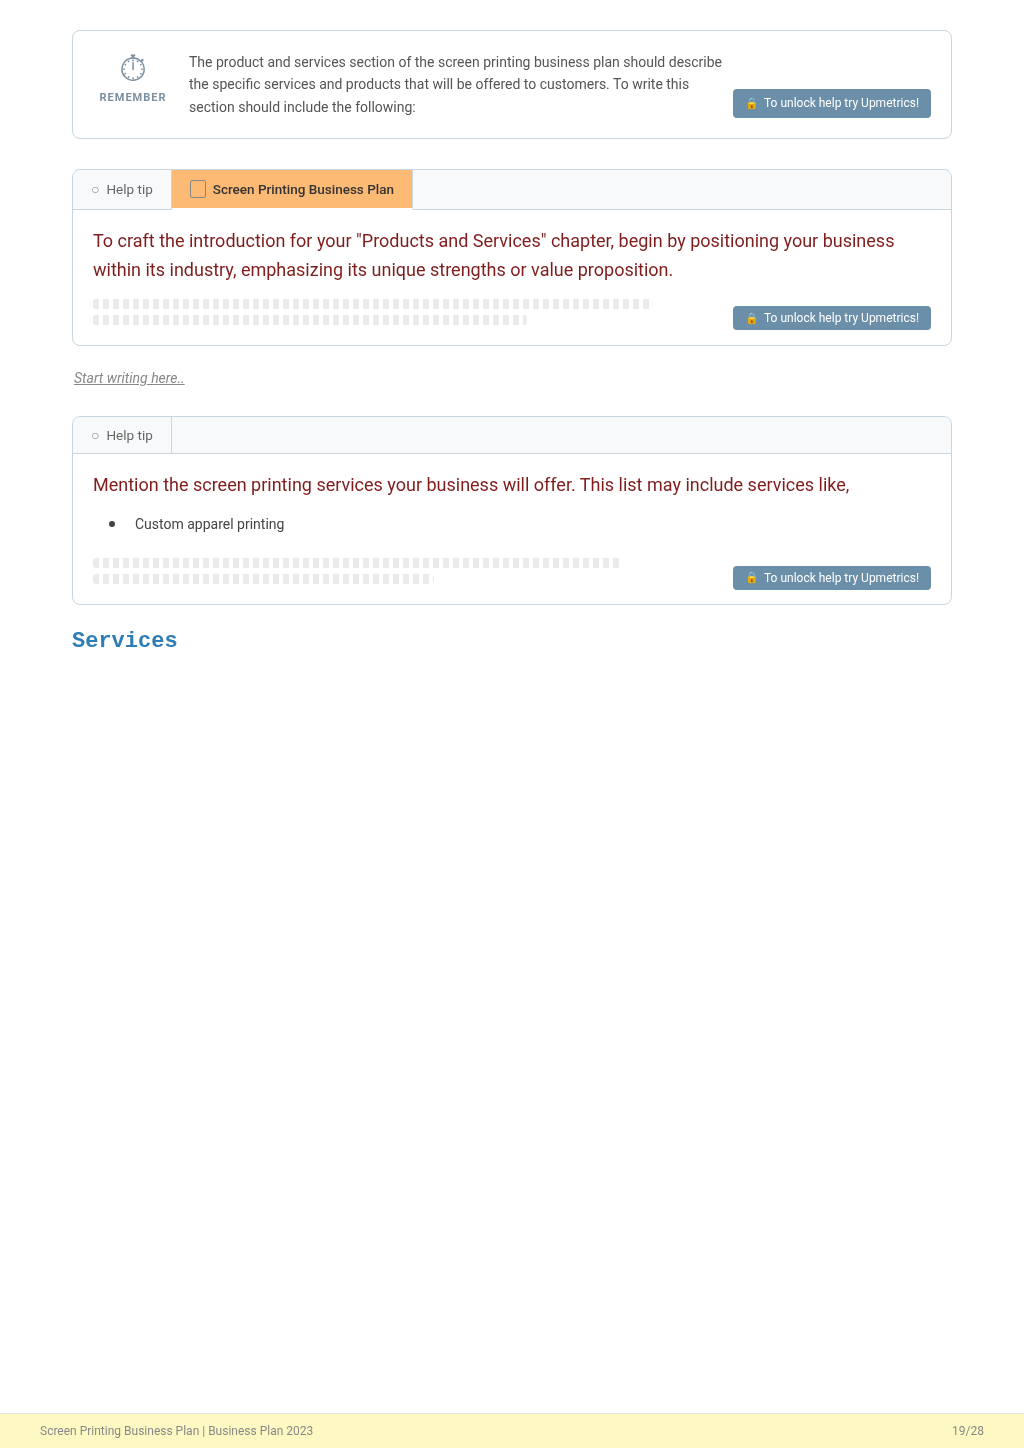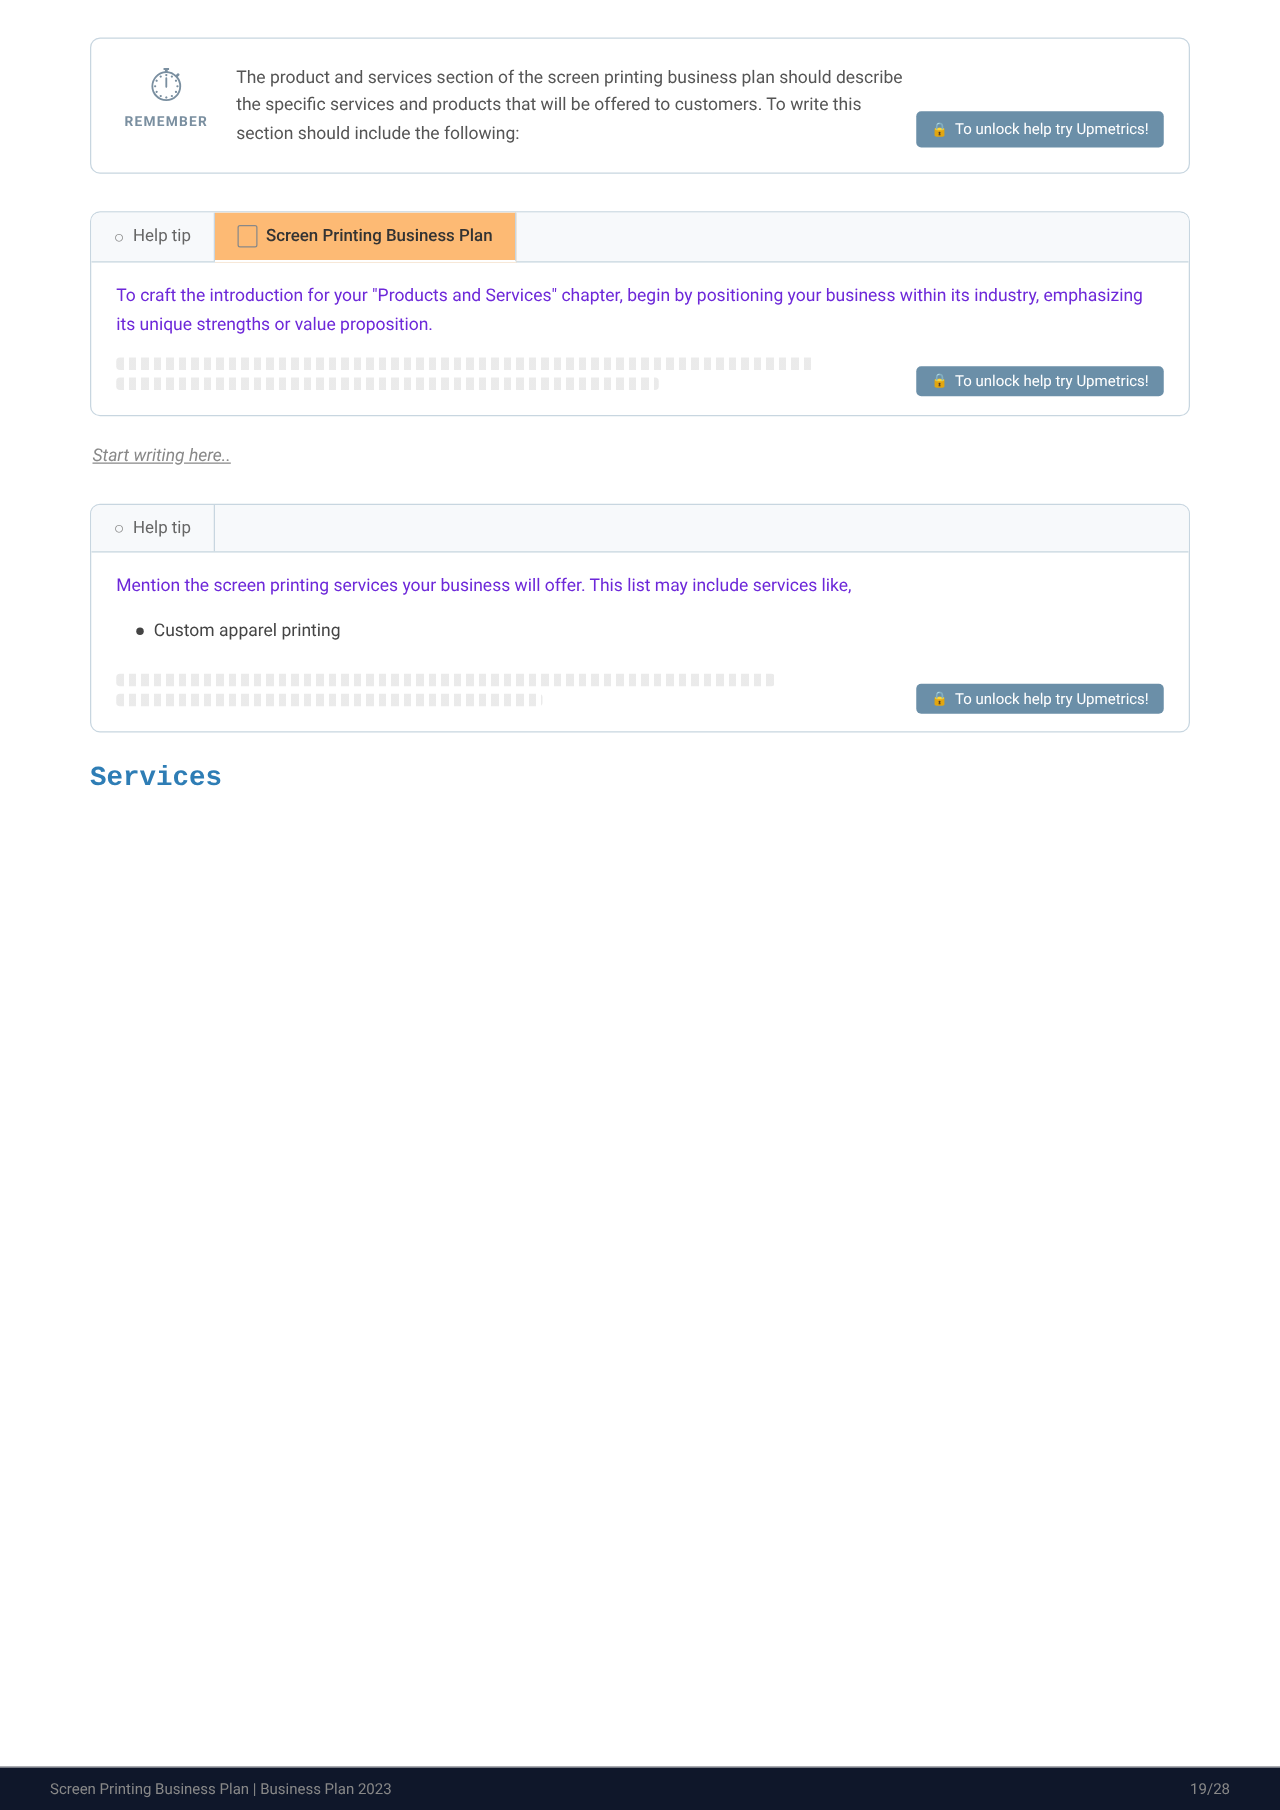--- a/index.html
+++ b/index.html
@@ -137,22 +137,22 @@
       border-radius: 2px;
       position: relative;
       display: inline-block;
     }
 
     .help-tip-body {
       padding: 16px 20px 14px 20px;
     }
 
     .help-tip-text {
-      font-size: 14px;
-      color: #6d28d9;
+      font-size: 18px;
+      color: #7f1d1d;
       line-height: 1.65;
       margin-bottom: 14px;
     }
 
     .blurred-line {
       height: 10px;
       background: repeating-linear-gradient(
         90deg,
         #ccc 0px, #ccc 6px,
         transparent 6px, transparent 10px
@@ -196,39 +196,39 @@
     .page-footer {
       position: fixed;
       bottom: 0;
       left: 0;
       right: 0;
       border-top: 1px solid #e0e0e0;
       padding: 10px 40px;
       display: flex;
       justify-content: space-between;
       align-items: center;
-      background: #0f172a;
+      background: #fef9c3;
       font-size: 12px;
       color: #888;
     }
 
     
     .bullet-list {
       list-style: none;
       padding: 0;
       margin: 0 0 10px 16px;
     }
 
     .bullet-list li {
       font-size: 14px;
       color: #444;
       padding: 2px 0;
       display: flex;
       align-items: center;
-      gap: 8px;
+      gap: 20px;
     }
 
     .bullet-dot {
       width: 6px;
       height: 6px;
       background: #444;
       border-radius: 50%;
       flex-shrink: 0;
     }
 

